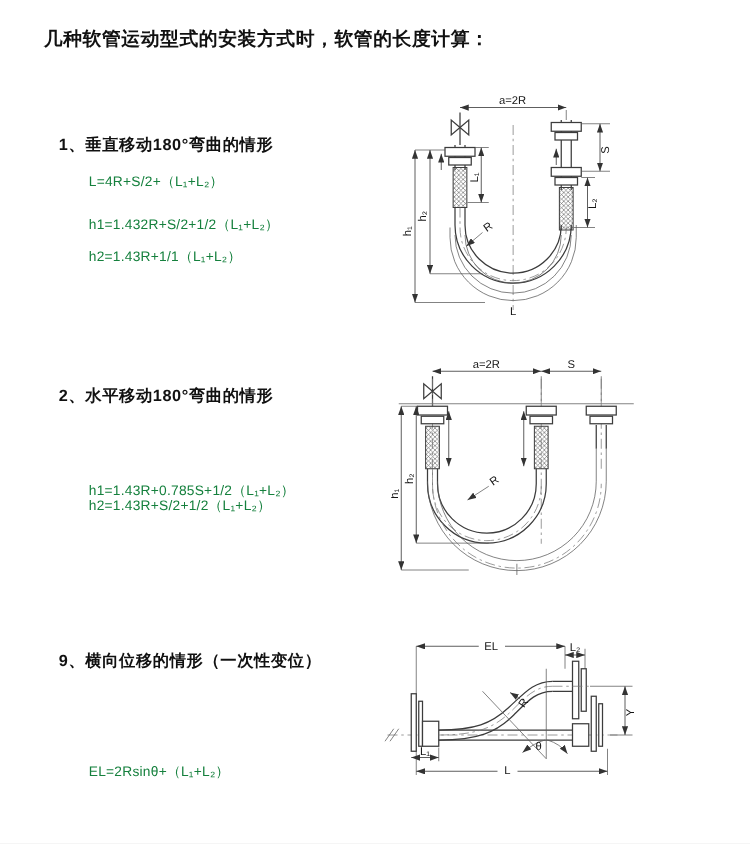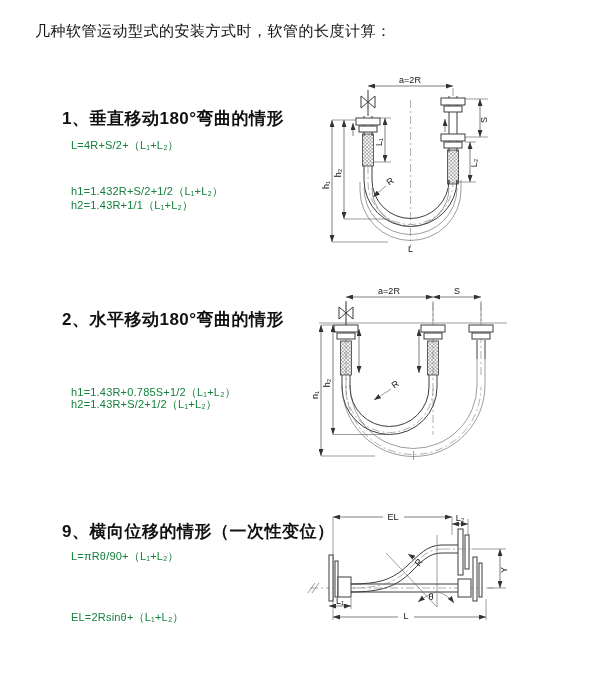--- a/index.html
+++ b/index.html
@@ -2,25 +2,25 @@
 <html><head>
 <meta charset="utf-8">
 <style>
   html,body{margin:0;padding:0;background:#e8e8e8;}
   .page{
     position:relative;width:600px;height:675px;background:#ffffff;
     font-family:"Liberation Sans","DejaVu Sans",sans-serif;color:#111;
     overflow:hidden;
   }
   .title{
-    position:absolute;left:35px;top:22px;font-size:15px;font-weight:normal;
+    position:absolute;left:35px;top:22px;font-size:15px;font-weight:bold;
     letter-spacing:.5px;white-space:nowrap;
   }
   .heading{
-    position:absolute;left:62px;font-size:17px;font-weight:bold;
+    position:absolute;left:47px;font-size:13px;font-weight:bold;
     letter-spacing:.5px;white-space:nowrap;text-align:right;
   }
   .formula{
     position:absolute;left:71px;font-size:11px;font-weight:normal;
     letter-spacing:.2px;white-space:nowrap;color:#15803d;
   }
   .diagram{position:absolute;}
   
   svg .ln{stroke:#3c3c3c;stroke-width:1;fill:none;}
   svg .tn{stroke:#5a5a5a;stroke-width:.6;fill:none;}
@@ -31,21 +31,21 @@
 </style>
 </head>
 <body>
 
 <div class="page">
 
   <div class="title">几种软管运动型式的安装方式时，软管的长度计算：</div>
 
   <div class="heading" style="top:107px">1、垂直移动180°弯曲的情形</div>
   <div class="formula" style="top:138px">L=4R+S/2+（L₁+L₂）</div>
-  <div class="formula" style="top:184px">h1=1.432R+S/2+1/2（L₁+L₂）</div>
+  <div class="formula" style="top:172px">h1=1.432R+S/2+1/2（L₁+L₂）</div>
   <div class="formula" style="top:198px">h2=1.43R+1/1（L₁+L₂）</div>
 
   <svg class="diagram" style="left:318px;top:70px" width="240" height="185" viewBox="0 0 240 185">
     <defs>
       <marker id="a1" markerWidth="7" markerHeight="5" refX="7" refY="2.5" orient="auto-start-reverse" markerUnits="userSpaceOnUse">
         <path d="M0,0 L7,2.5 L0,5 Z" fill="#333"></path>
       </marker>
       <pattern id="hp1" width="3.5" height="3.5" patternUnits="userSpaceOnUse">
         <path d="M0,0 L3.5,3.5 M3.5,0 L0,3.5" stroke="#666" stroke-width="0.5"></path>
       </pattern>
@@ -223,21 +223,20 @@
       <text x="17" y="100" transform="rotate(-90 17 100)" text-anchor="middle" font-size="8">h₂</text>
     </g>
 
     <g>
       <line x1="78" y1="106" x2="61" y2="117" class="tn" marker-end="url(#a2)"></line>
       <text x="84" y="104" transform="rotate(-35 84 104)" text-anchor="middle">R</text>
     </g>
   </svg>
 
   <div class="heading" style="top:520px">9、横向位移的情形（一次性变位）</div>
-  <div class="formula" style="top:549px">L=πRθ/90+（L₁+L₂）</div>
   <div class="formula" style="top:610px">EL=2Rsinθ+（L₁+L₂）</div>
 
   <svg class="diagram" style="left:300px;top:505px" width="230" height="125" viewBox="0 0 230 125">
     <defs>
       <marker id="a3" markerWidth="7" markerHeight="5" refX="7" refY="2.5" orient="auto-start-reverse" markerUnits="userSpaceOnUse">
         <path d="M0,0 L7,2.5 L0,5 Z" fill="#333"></path>
       </marker>
     </defs>
 
     <g>

